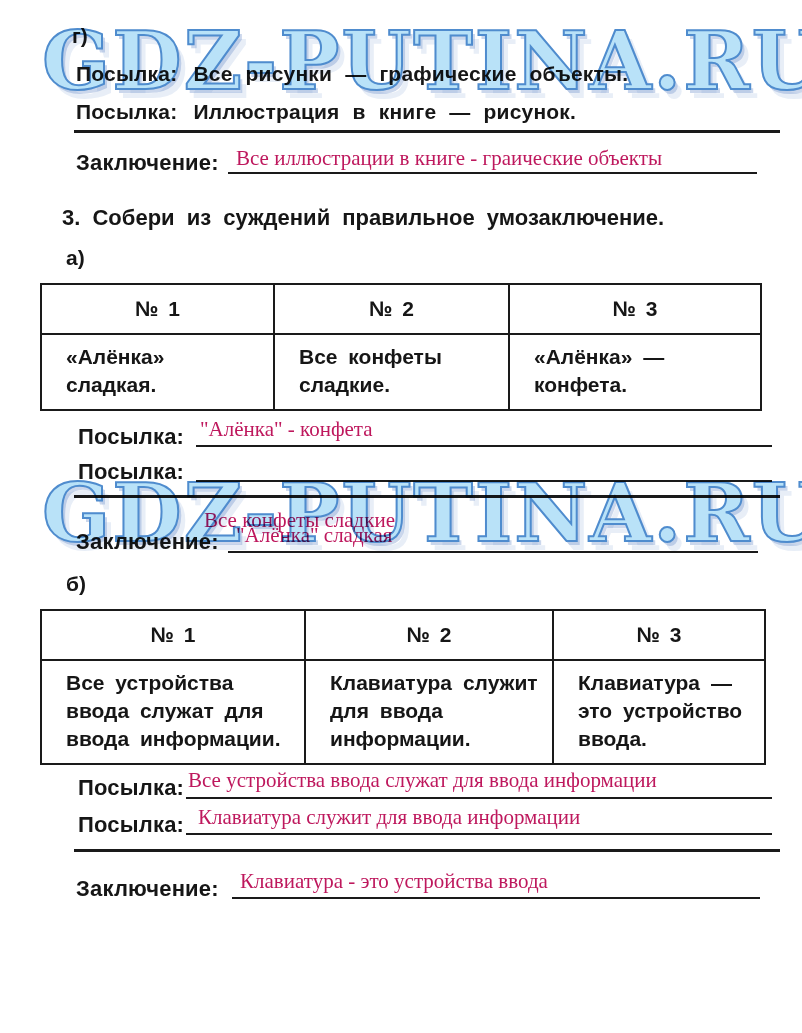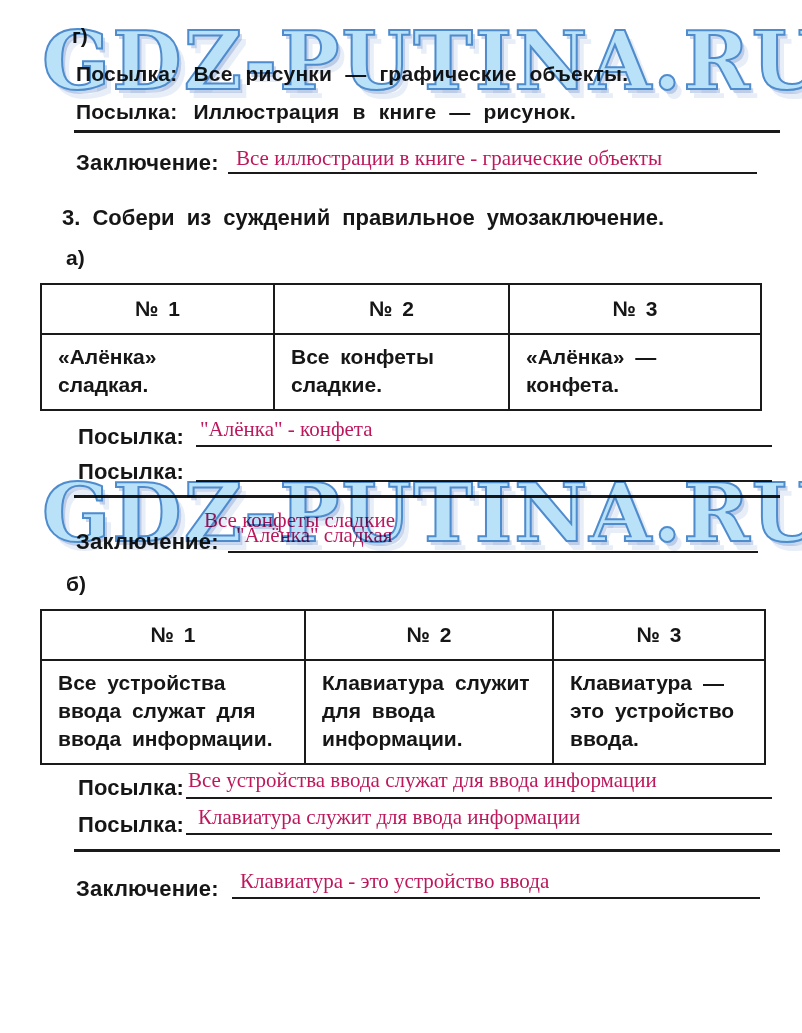--- a/index.html
+++ b/index.html
@@ -18,21 +18,21 @@
   .uline { position:absolute; height:0; border-bottom:2px solid #1a1a1a; }
   .thickline { position:absolute; height:3px; background:#1a1a1a; }
   .marker { position:absolute; font-weight:700; font-size:21px; color:#161616; }
   .taskline { position:absolute; font-size:22px; font-weight:700; word-spacing:6px; white-space:nowrap; }
 
   table.grid { position:absolute; border-collapse:collapse; table-layout:fixed; background:#fff; }
   .grid th, .grid td { border:2px solid #1a1a1a; }
   .grid th { font-size:21px; font-weight:700; text-align:center; padding:12px 0; word-spacing:4px; }
   .grid td {
     font-size:21px; font-weight:700; vertical-align:top; text-align:left;
-    padding:8px 8px 10px 16px; line-height:28px; word-spacing:5px; white-space:pre-line;
+    padding:8px 8px 10px 24px; line-height:28px; word-spacing:5px; white-space:pre-line;
   }
 
   .watermark {
     position:absolute; left:42px; width:740px; text-align:center; white-space:nowrap;
     font-family:"DejaVu Serif", serif; font-weight:700;
     font-size:80px; line-height:82px; letter-spacing:2px;
     color:#b9e2f8;
     -webkit-text-stroke:2px #4f8cce;
     text-shadow:3px 4px 0 rgba(118,150,205,0.38), 7px 9px 0 rgba(140,170,215,0.20);
     mix-blend-mode:multiply;
@@ -151,20 +151,20 @@
   <div class="abs serifans" style="left:188px; top:768px;text-align:right;">Все устройства ввода служат для ввода информации</div>
   <div class="uline" style="left:186px; top:797px; width:586px;"></div>
 
   <div class="abs printed" style="left:78px; top:812px; font-size:22px;">Посылка:</div>
   <div class="abs serifans" style="left:198px; top:805px;">Клавиатура служит для ввода информации</div>
   <div class="uline" style="left:186px; top:833px; width:586px;"></div>
 
   <div class="thickline" style="left:74px; top:849px; width:706px;"></div>
 
   <div class="abs printed" style="left:76px; top:876px; font-size:22px;">Заключение:</div>
-  <div class="abs serifans" style="left:240px; top:869px;">Клавиатура - это устройство ввода</div>
+  <div class="abs serifans" style="left:240px; top:869px;">Клавиатура - это устройства ввода</div>
   <div class="uline" style="left:232px; top:897px; width:528px;"></div>
 
   <div class="pagenum">
     <span class="d-first">8</span><span class="d-second">1</span>
   </div>
 
 </div>
 
 </body></html>

